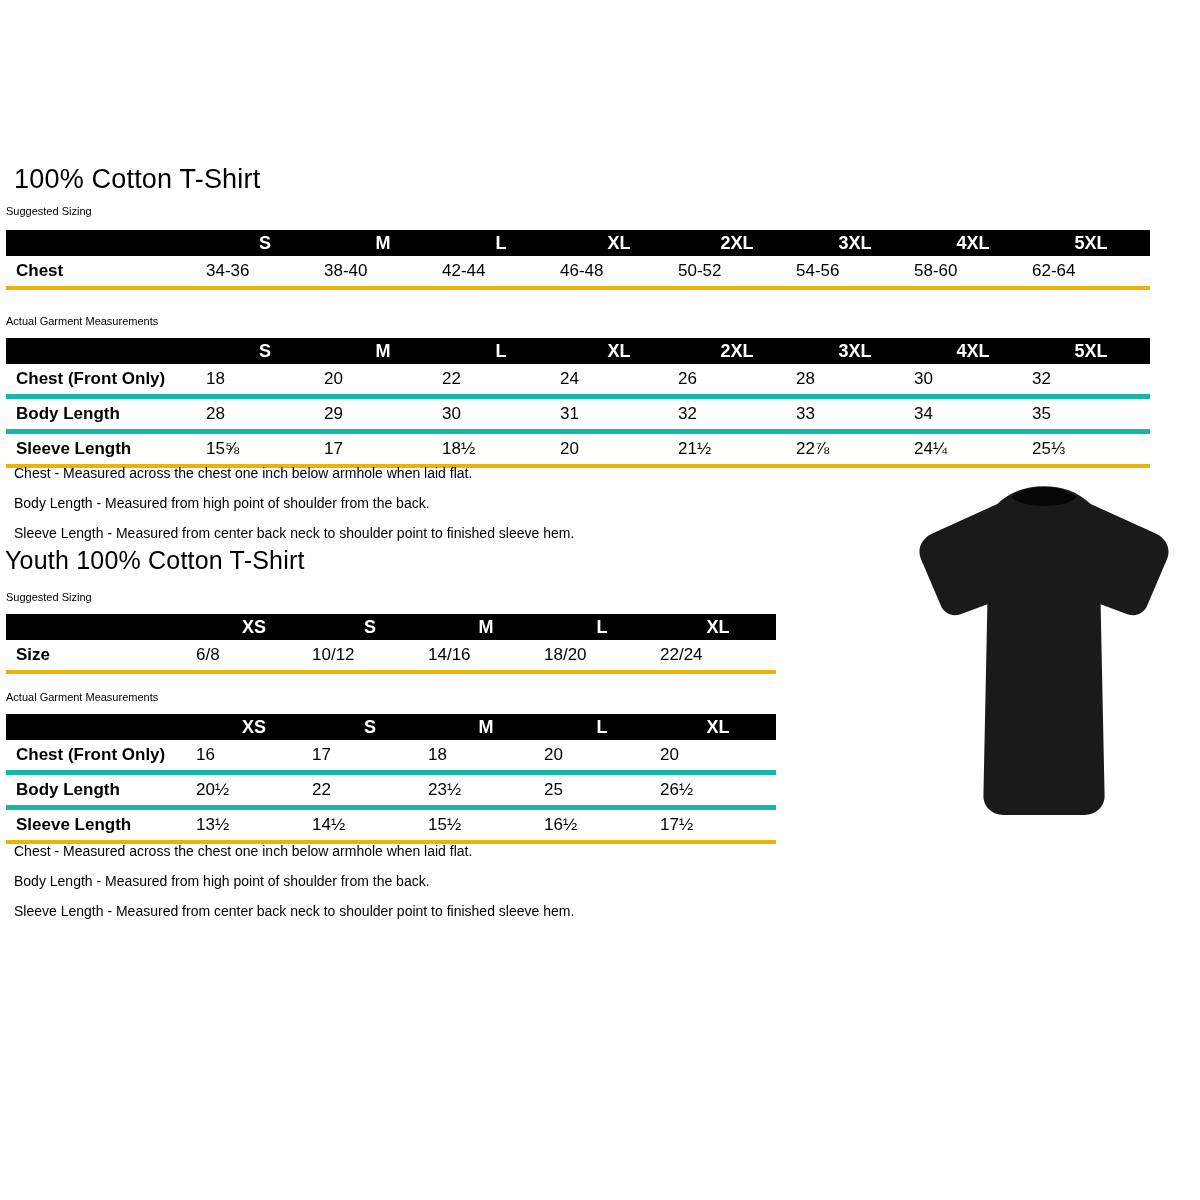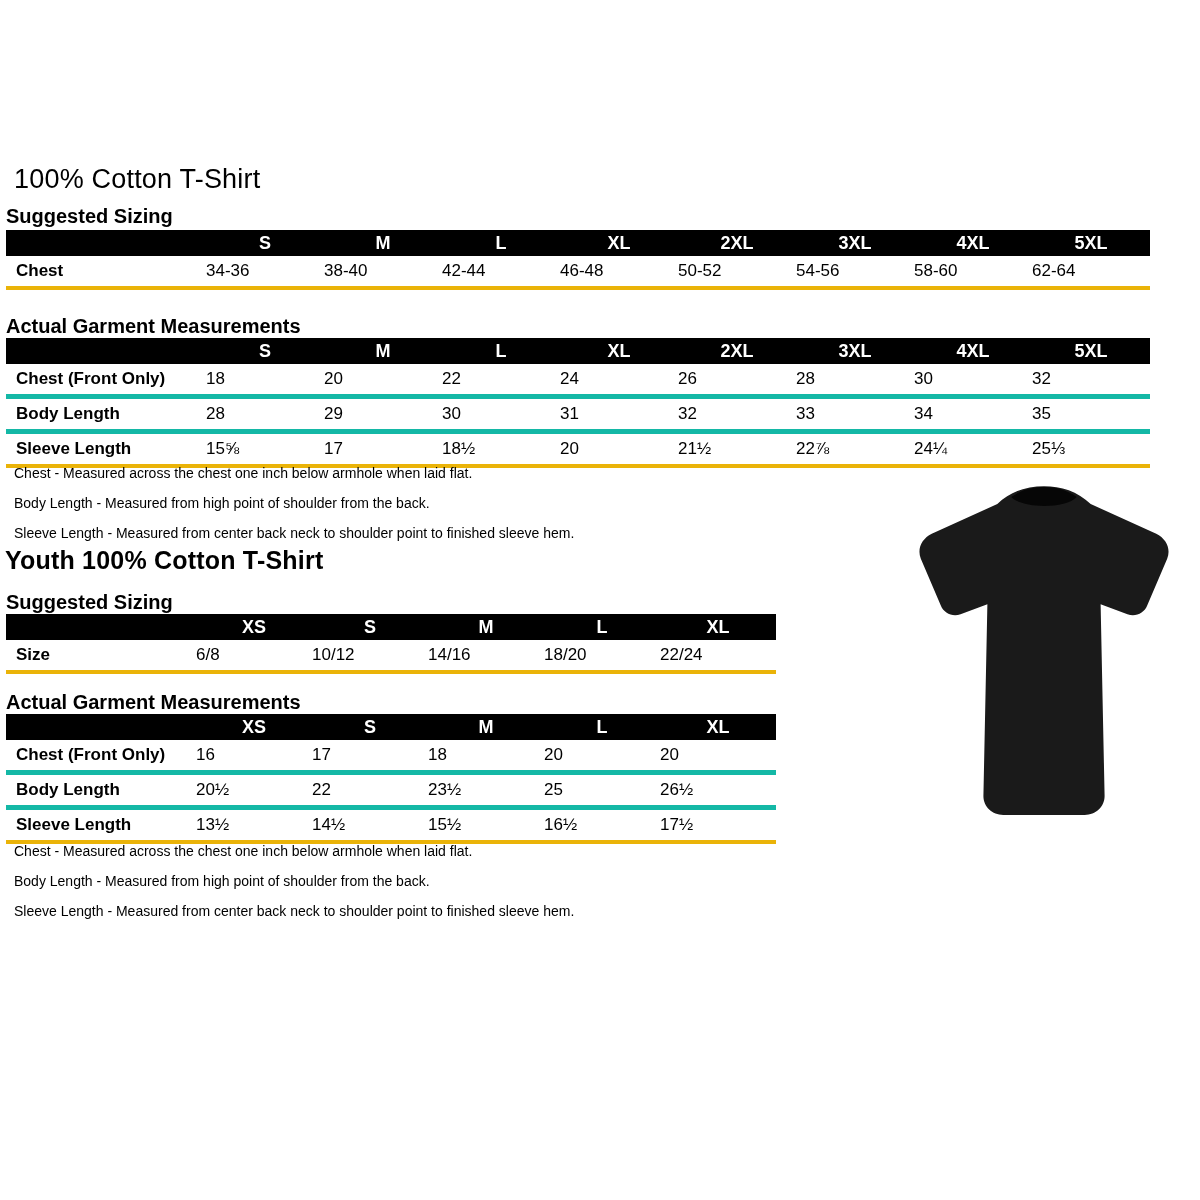--- a/index.html
+++ b/index.html
@@ -2,21 +2,21 @@
 <html><head>
 <meta charset="utf-8">
 <style>
   html,body{margin:0;padding:0;background:#fff;}
   body{width:1200px;height:1200px;font-family:"Liberation Sans","DejaVu Sans",sans-serif;color:#000;}
   .page{position:relative;width:1200px;height:1200px;overflow:hidden;background:#fff;}
 
   .adult-title{position:absolute;left:14px;top:164px;font-size:27px;font-weight:400;letter-spacing:.2px;}
   .banner{position:absolute;left:348px;top:166px;width:552px;height:39px;background:#000;color:#fff;
           display:flex;align-items:center;justify-content:center;font-size:29px;font-weight:bold;letter-spacing:7px;}
-  .section-label{position:absolute;left:6px;font-size:20px;font-weight:bold;}
+  .section-label{position:absolute;left:6px;font-size:11px;}
   .lbl-sug-1{top:205px;}
   .lbl-act-1{top:315px;}
   .lbl-sug-2{top:591px;}
   .lbl-act-2{top:691px;}
 
   table.size-table{position:absolute;left:6px;border-collapse:collapse;table-layout:fixed;background:#fff;}
   table.adult-table{width:1144px;}
   table.youth-table{width:770px;}
   .size-table th{background:#000;color:#fff;font-weight:bold;font-size:18px;height:26px;padding:0;text-align:center;}
   .size-table td{font-size:17px;height:30px;padding:0;text-align:left;color:#000;}
@@ -28,21 +28,21 @@
   .t-adult-sug{top:230px;}
   .t-adult-act{top:338px;}
   .t-youth-sug{top:614px;}
   .t-youth-act{top:714px;}
 
   .notes{position:absolute;left:14px;width:880px;font-size:14px;}
   .notes .note{line-height:30px;white-space:nowrap;}
   .notes-1{top:458px;}
   .notes-2{top:836px;}
 
-  .youth-title{position:absolute;left:5px;top:546px;font-size:25px;font-weight:bold;letter-spacing:.2px;}
+  .youth-title{position:absolute;left:5px;top:546px;font-size:25px;font-weight:normal;letter-spacing:.2px;}
 
   .tshirt-wrap{position:absolute;left:895px;top:478px;width:298px;height:352px;}
   .tshirt-wrap svg{display:block;width:100%;height:100%;}
 </style>
 </head>
 <body>
 
 <div class="page">
 
   <div class="adult-title">100% Cotton T-Shirt</div>

